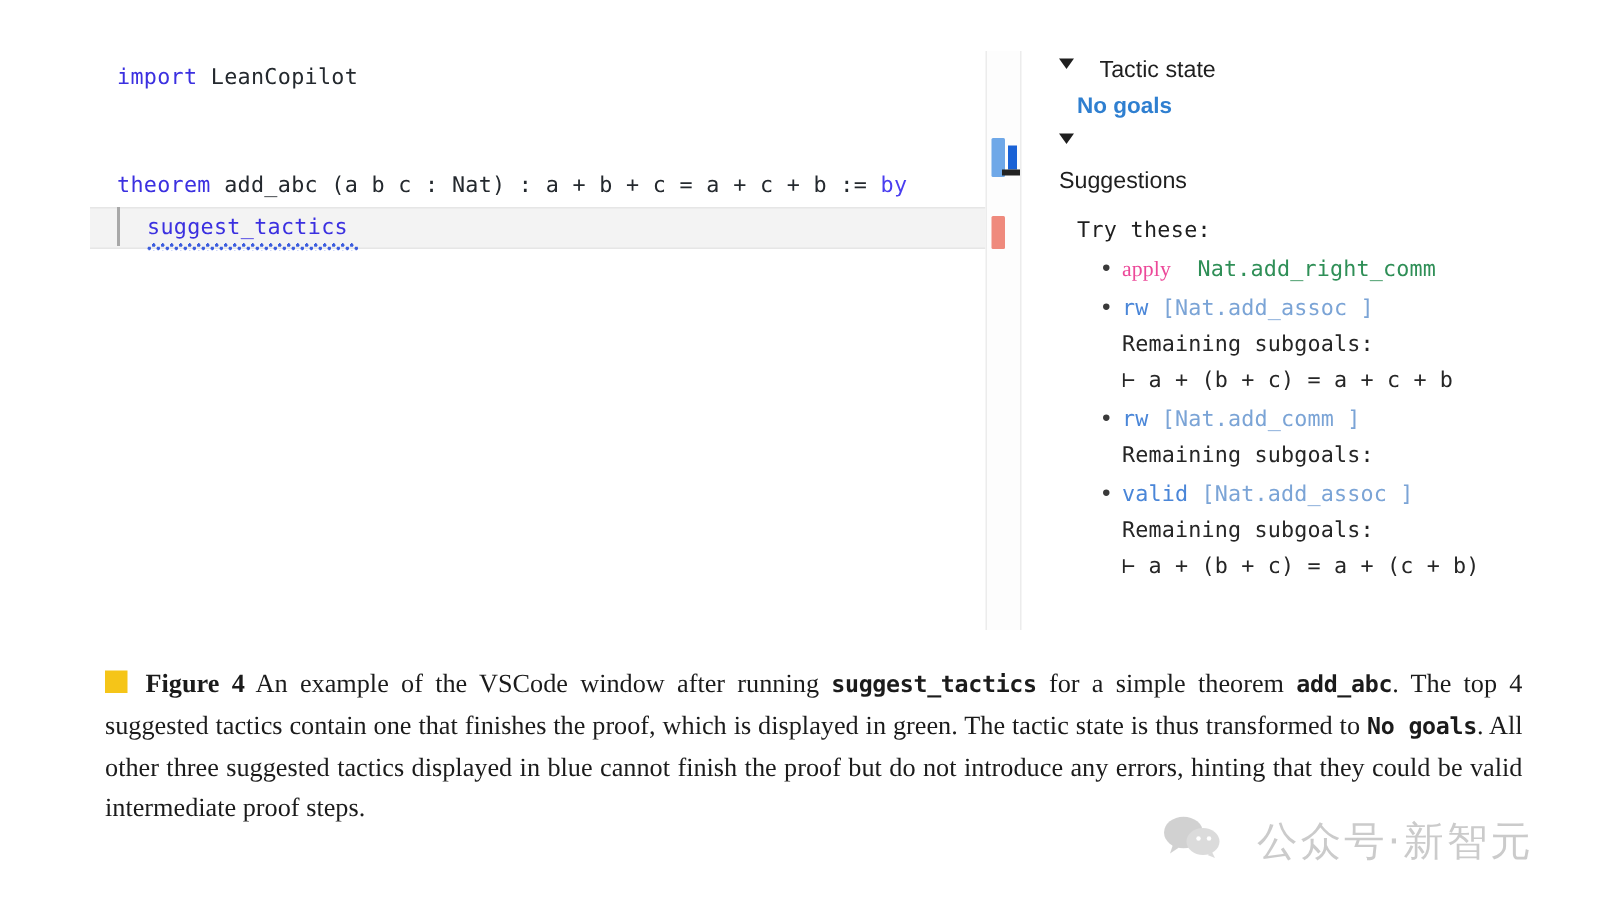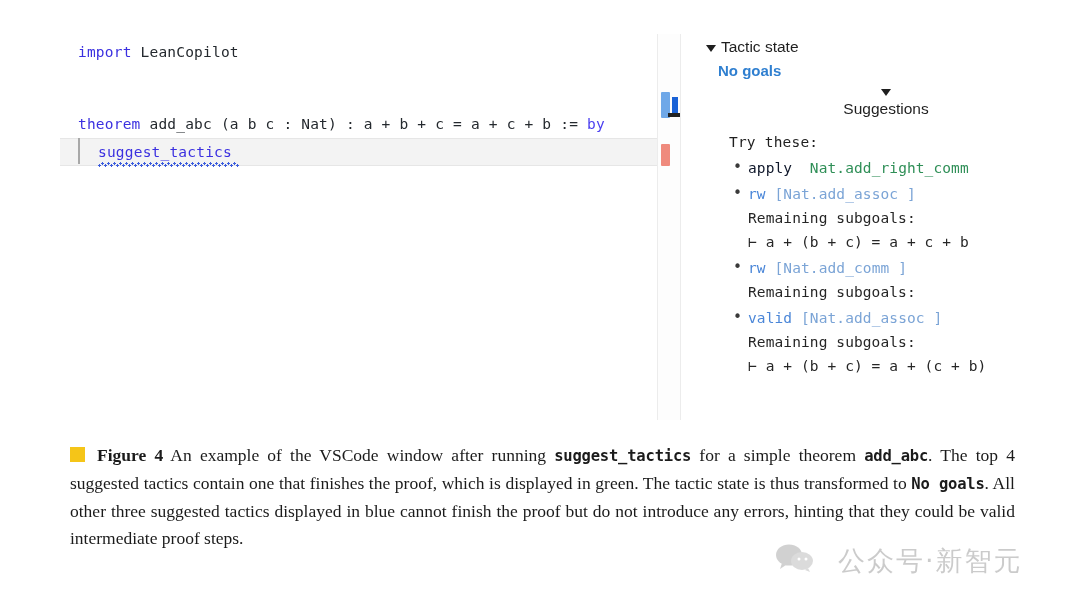--- a/index.html
+++ b/index.html
@@ -130,22 +130,21 @@
   
   .info-panel {
     position: absolute;
     left: 706px;
     top: 38px;
     width: 360px;
     font-family: "Liberation Sans", "DejaVu Sans", sans-serif;
   }
   .panel-head {
     display: flex;
-    align-items: center;
-    gap: 5px;
+    gap: 17px;
     font-size: 15.5px;
     color: #1f1f1f;
     margin-bottom: 3px;
   }
   .caret {
     display: inline-block;
     width: 0; height: 0;
     border-left: 5.5px solid transparent;
     border-right: 5.5px solid transparent;
     border-top: 7px solid #1f1f1f;
@@ -158,21 +157,21 @@
     color: #2f7fd0;
     margin: 6px 0 9px 12px;
     font-family: "Liberation Sans", "DejaVu Sans", sans-serif;
   }
   .panel-head.second { margin-top: 2px; flex-direction: column; }
 
   .mono {
     font-family: "DejaVu Sans Mono", "Liberation Mono", monospace;
   }
   .try-these {
-    margin: 16px 0 6px 23px;
+    margin: 16px 0 6px 12px;
     font-size: 14.5px;
     color: #1f1f1f;
     letter-spacing: .2px;
   }
 
   .sugg-list {
     list-style: none;
     margin: 0;
     padding: 0 0 0 26px;
   }
@@ -186,21 +185,21 @@
     padding-left: 16px;
   }
   .sugg-line::before {
     content: "\2022";
     position: absolute;
     left: 1px;
     top: -1px;
     font-size: 15px;
     color: #3a3a3a;
   }
-  .sugg-tac-green   { color: #0f172a; }
+  .sugg-tac-green   { color: #ec4899; font-family: Liberation Serif, serif; }
   .sugg-tac-blue    { color: #4a86d8; }
   .sugg-arg-green   { color: #2f8f57; }
   .sugg-arg-blue    { color: #7ba4d6; }
 
   .subgoal-label {
     font-size: 14.5px;
     line-height: 24px;
     color: #262626;
     white-space: pre;
     padding-left: 16px;

